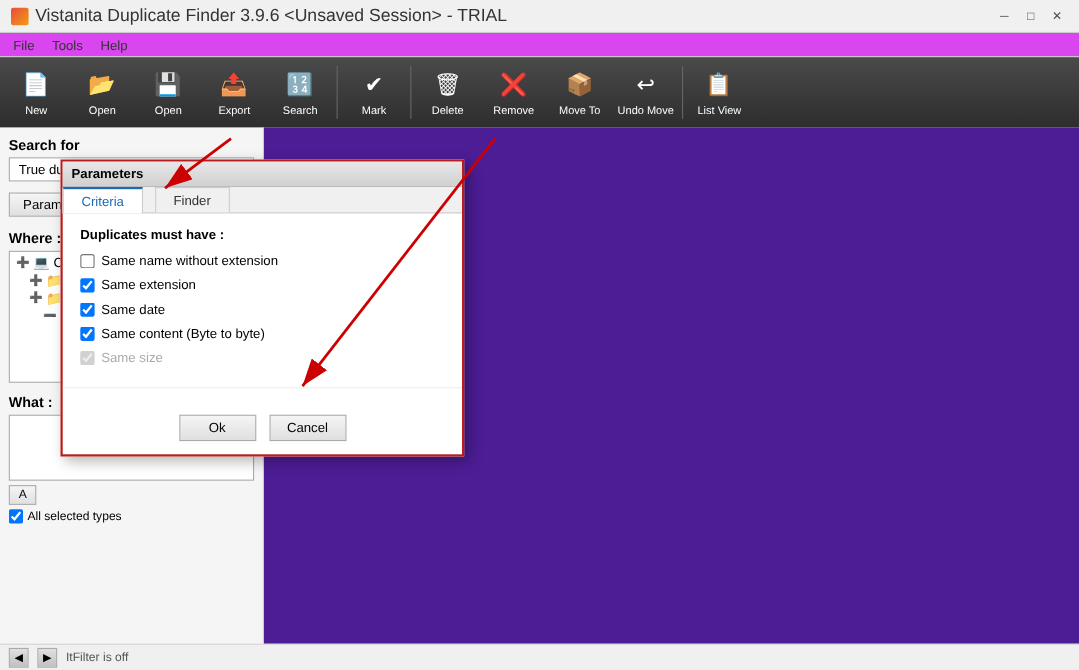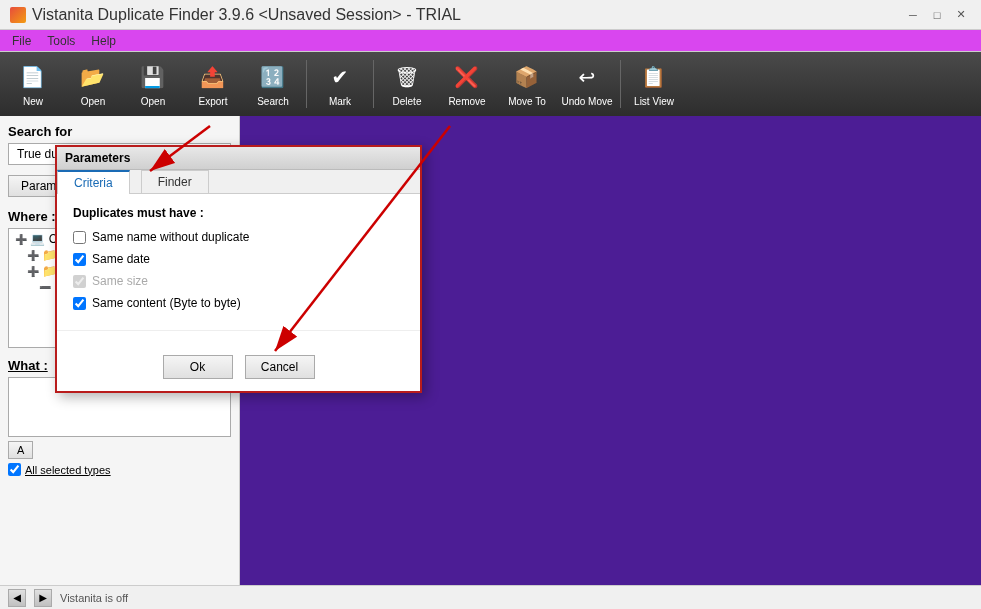--- a/index.html
+++ b/index.html
@@ -440,42 +440,42 @@
             <span class="tree-expand">➕</span>
             <span>📁 Drive D:</span>
           </div>
           <div class="tree-item" style="padding-left:28px;">
             <span class="tree-expand">➖</span>
             <span>📁 Folder</span>
           </div>
         </div>
       </div>
 
-      <div class="what-section" style="margin-top:10px;text-decoration:underline;">
+      <div class="what-section" style="margin-top:10px;">
         <div class="section-title">What :</div>
         <div class="what-area"></div>
         <button class="add-btn">A</button>
         <div class="all-checkbox">
           <input type="checkbox" checked="" style="">
           <label>All selected types</label>
         </div>
       </div>
     </div>
 
   </div>
 
   <div class="right-panel">
     <span class="perform-search-text">Perform Search</span>
   </div>
 </div>
 
 <div class="status-bar">
   <button class="status-btn">◀</button>
   <button class="status-btn">▶</button>
-  <span>Vistanita is off</span>
+  <span>ItFilter is off</span>
 </div>
 
 <div class="dialog-overlay">
 
   <svg class="arrows-svg" viewBox="0 0 560 320" xmlns="http://www.w3.org/2000/svg">
 
     <defs>
       <marker id="arrowhead" markerWidth="10" markerHeight="7" refX="10" refY="3.5" orient="auto">
         <polygon points="0 0, 10 3.5, 0 7" fill="#cc0000"></polygon>
       </marker>
@@ -496,33 +496,37 @@
       </div>
       <div class="dialog-tab">
         <span>Finder</span>
       </div>
     </div>
     <div class="dialog-body">
       <div class="dialog-section-title">Duplicates must have :</div>
 
       <div class="checkbox-row">
         <input type="checkbox" id="cb-same-name" style="">
-        <label for="cb-same-name">Same name without duplicate</label>
+        <label for="cb-same-name">Same name without extension</label>
+      </div>
+      <div class="checkbox-row">
+        <input type="checkbox" id="cb-same-ext" checked="" style="">
+        <label for="cb-same-ext">Same extension</label>
       </div>
       <div class="checkbox-row">
         <input type="checkbox" id="cb-same-date" checked="" style="">
         <label for="cb-same-date">Same date</label>
       </div>
+      <div class="checkbox-row">
+        <input type="checkbox" id="cb-same-content" checked="" style="">
+        <label for="cb-same-content">Same content (Byte to byte)</label>
+      </div>
       <div class="checkbox-row disabled">
         <input type="checkbox" id="cb-same-size" checked="" disabled="" style="">
         <label for="cb-same-size" style="color:#aaa;">Same size</label>
-      </div>
-      <div class="checkbox-row">
-        <input type="checkbox" id="cb-same-content" checked="" style="">
-        <label for="cb-same-content">Same content (Byte to byte)</label>
       </div>
     </div>
     <div class="dialog-footer">
       <button class="dialog-btn">Ok</button>
       <button class="dialog-btn">Cancel</button>
     </div>
   </div>
 </div>
 
 </body></html>

